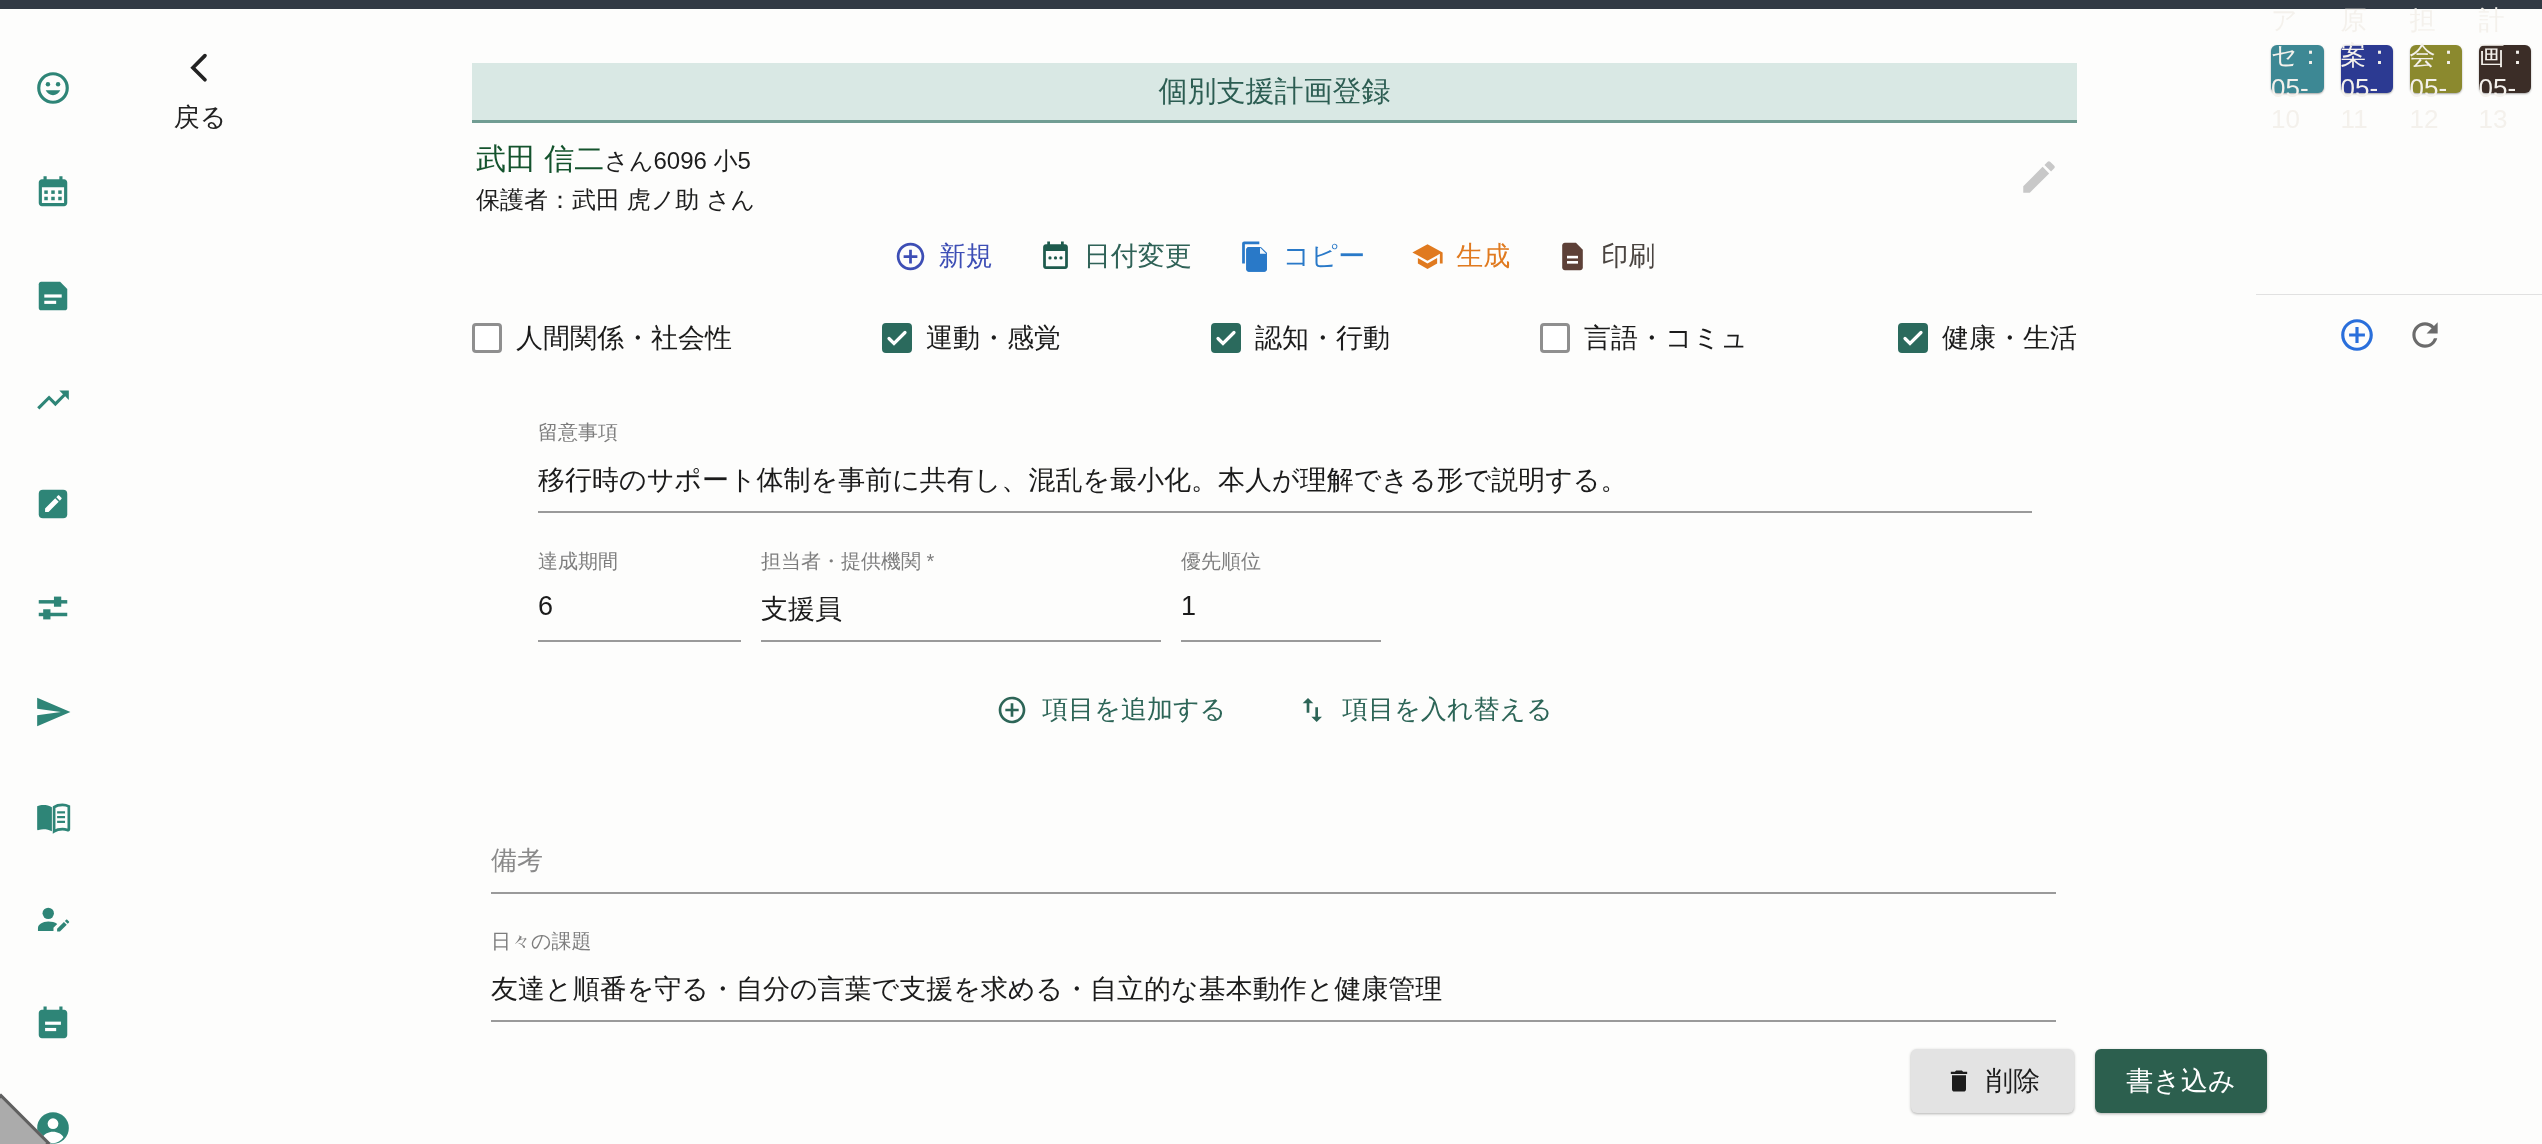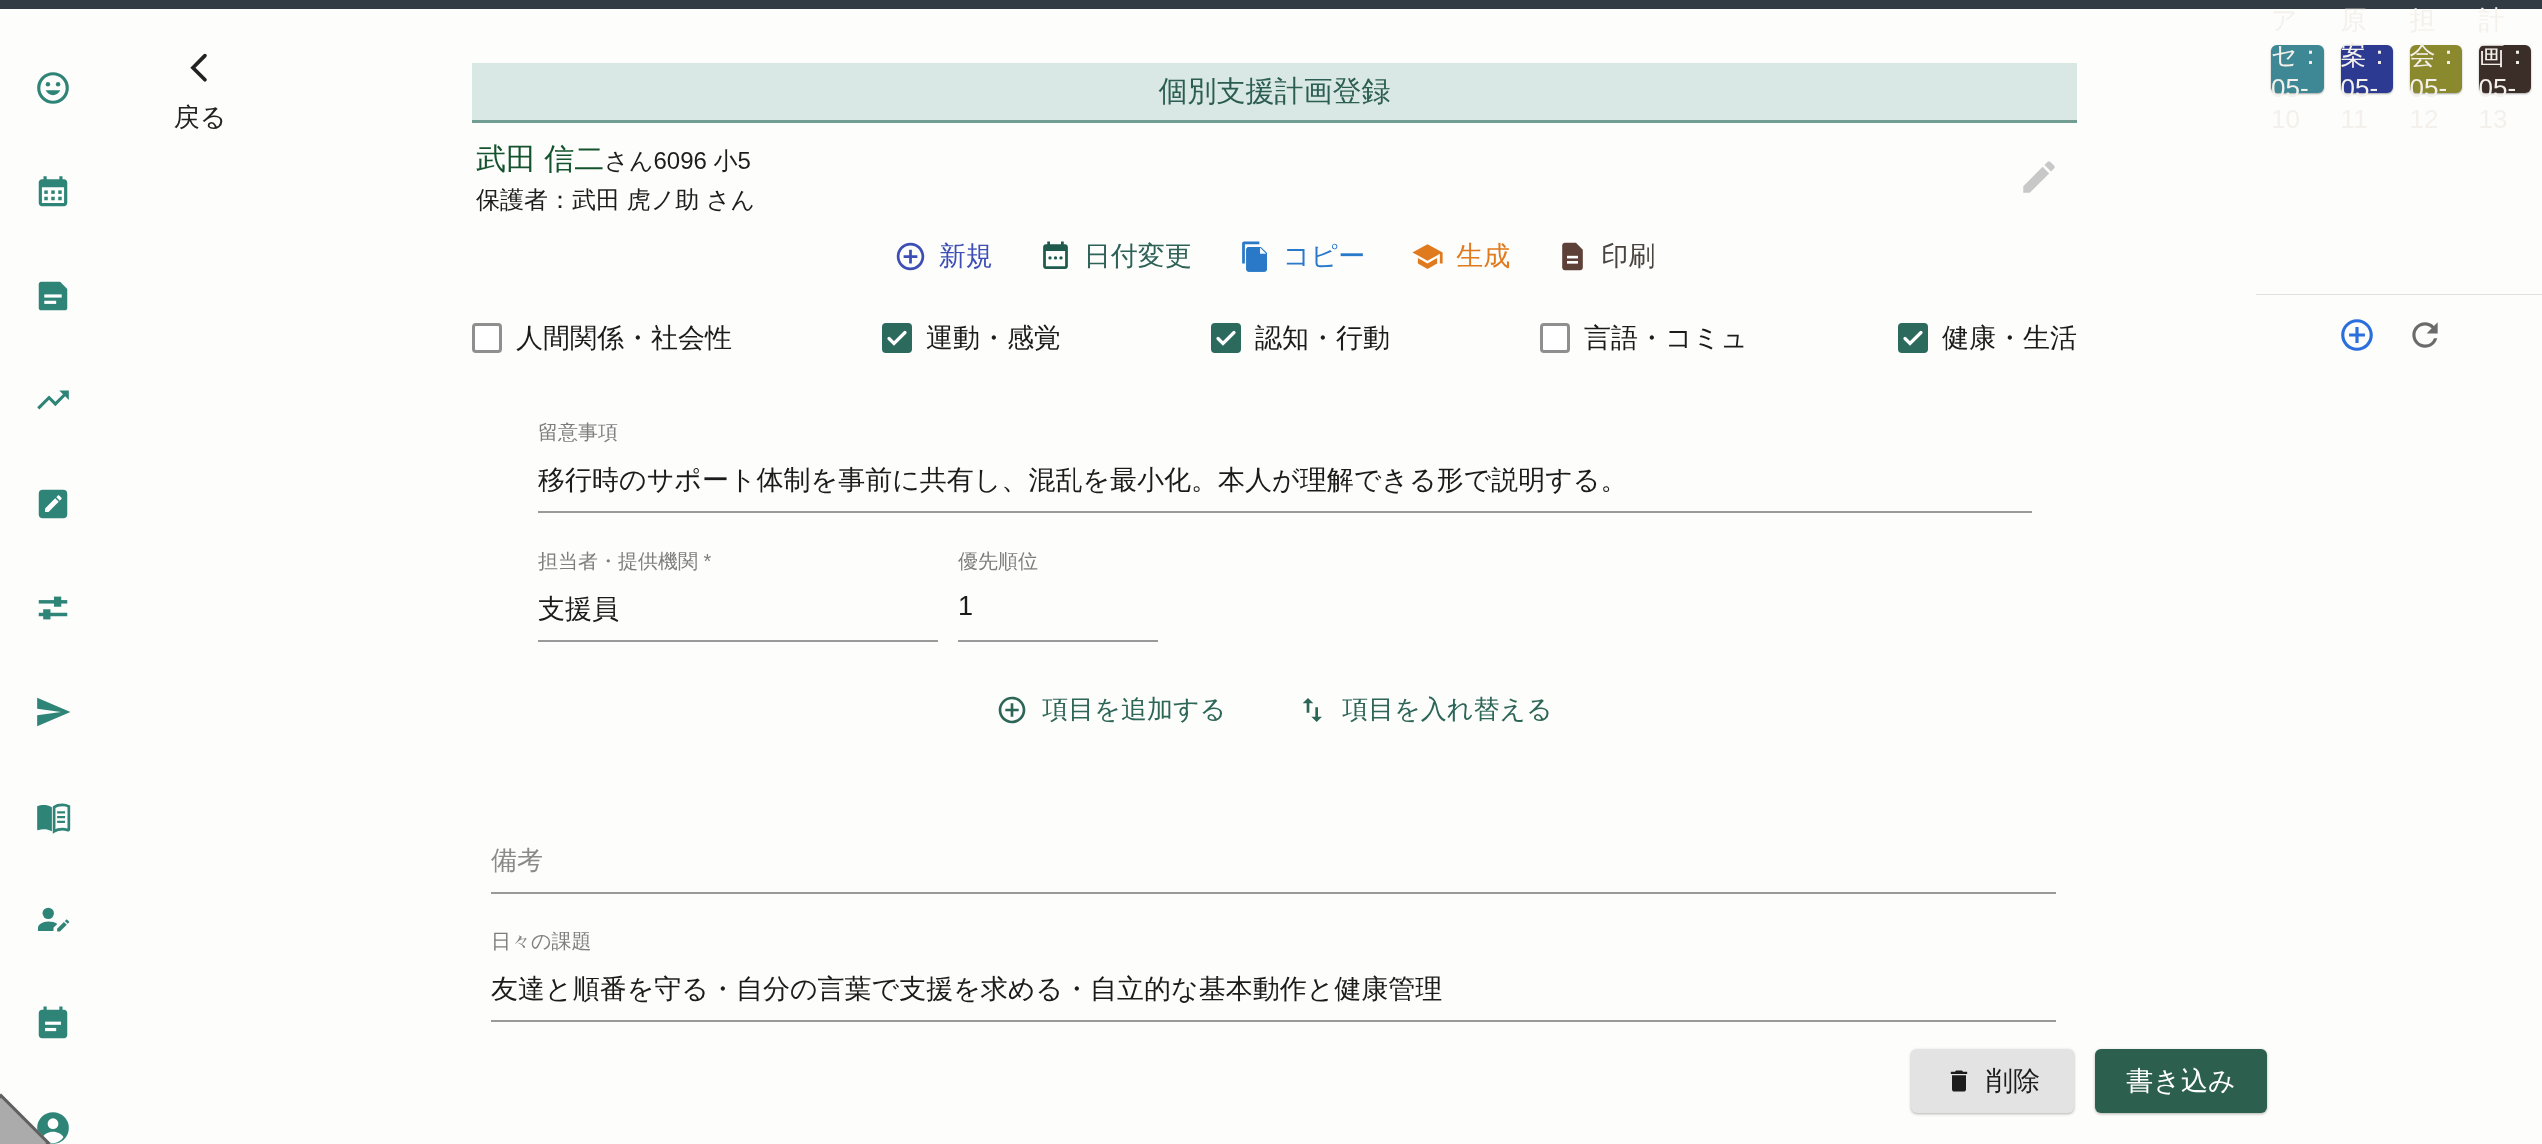--- a/index.html
+++ b/index.html
@@ -284,20 +284,24 @@
     <span>健康・生活</span>
   </label>
 </div>
 
 <div class="note-field ufield">
   <div class="field-label">留意事項</div>
   <div class="field-value">移行時のサポート体制を事前に共有し、混乱を最小化。本人が理解できる形で説明する。</div>
 </div>
 
 <div class="small-fields">
+  <div class="sf1 ufield">
+    <div class="field-label">達成期間</div>
+    <div class="field-value">6</div>
+  </div>
   <div class="sf2 ufield">
     <div class="field-label">担当者・提供機関 *</div>
     <div class="field-value">支援員</div>
   </div>
   <div class="sf3 ufield">
     <div class="field-label">優先順位</div>
     <div class="field-value">1</div>
   </div>
 </div>
 

